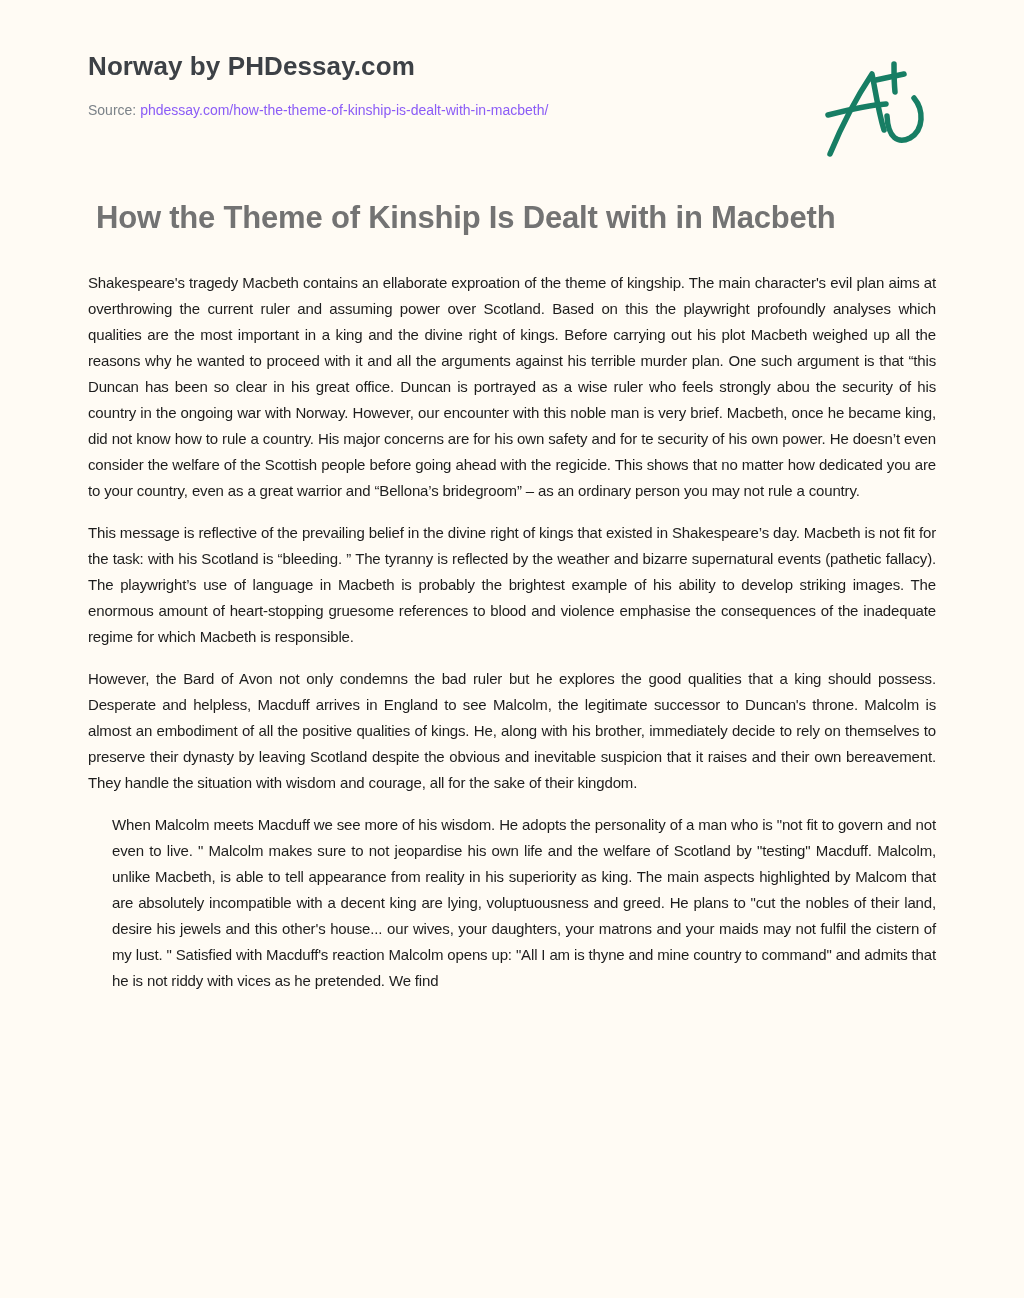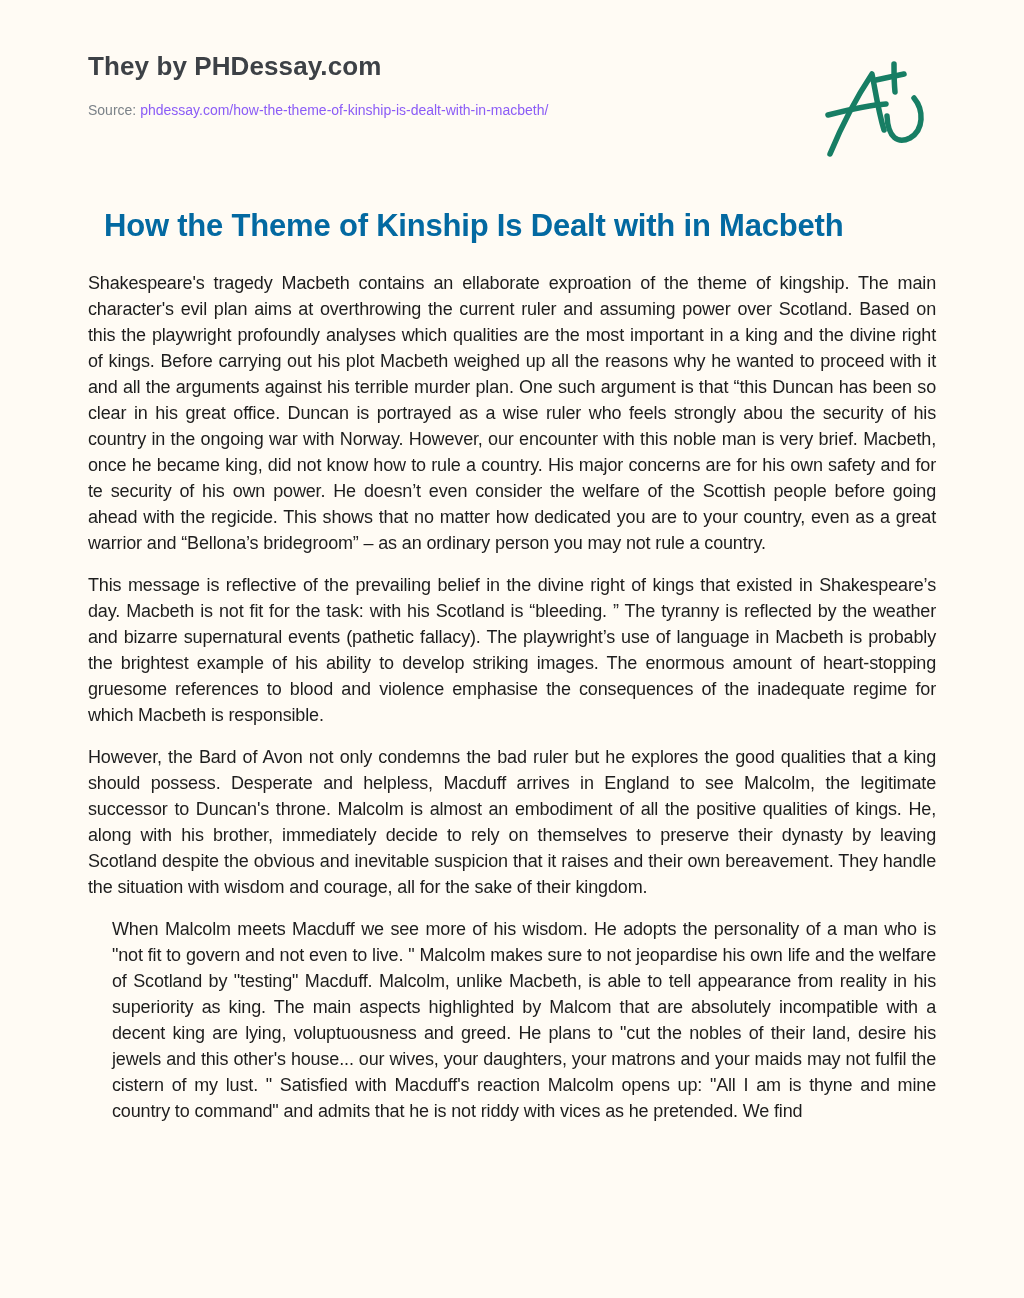--- a/index.html
+++ b/index.html
@@ -31,57 +31,57 @@
     .source-label { color: #7b8288; margin-top: 44px; }
     .source-link { color: #8b5cf6; text-decoration: none; }
     .logo {
       position: absolute;
       left: 820px; top: 60px;
       width: 110px; height: 104px;
     }
     .title {
       position: absolute;
       left: 88px; top: 190px;
-      margin: 16px;
+      margin: 8px;
       font-size: 31px;
       font-weight: 700;
-      color: #0369a1;
+      color: #737373;
       line-height: 40px;
       white-space: nowrap;
       letter-spacing: -0.2px;
     }
     .content {
       position: absolute;
       left: 88px; top: 270px;
       width: 848px;
     }
     .content p {
       margin: 0 0 16px 0;
-      font-size: 18px;
+      font-size: 15px;
       line-height: 26px;
       color: #1d1d1d;
       text-align: justify;
       letter-spacing: -0.15px;
     }
     .content p.last {
       margin-bottom: 0;
       margin-left: 24px;
     }
     .fade {
       position: absolute;
       left: 0; right: 0;
       top: 1246px; height: 52px;
       background: #fffbf4;
     }
   </style>
 </head>
 <body>
 
 <div class="header">
-  <h1 class="brand">They by PHDessay.com</h1>
+  <h1 class="brand">Norway by PHDessay.com</h1>
   <div class="source">
     <span class="source-label">Source: </span><a class="source-link">phdessay.com/how-the-theme-of-kinship-is-dealt-with-in-macbeth/</a>
   </div>
 </div>
 
 <div class="logo">
   <svg width="110" height="104" viewBox="0 0 110 104">
     <g fill="none" stroke="#177e64" stroke-width="5.5" stroke-linecap="round" stroke-linejoin="round">
       <path d="M10 94 C 22 65, 38 35, 52 14 C 55 28, 58 50, 64 70"></path>
       <path d="M8 55 C 28 50, 48 45, 66 44"></path>

